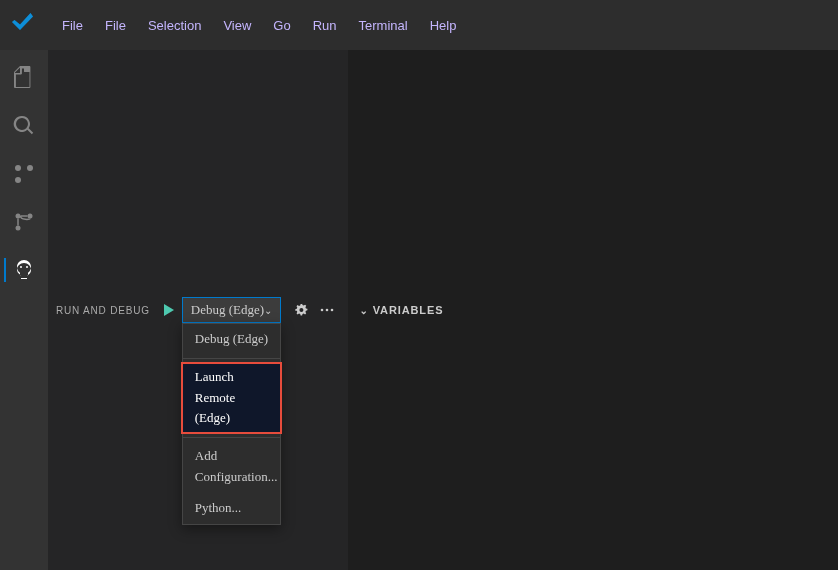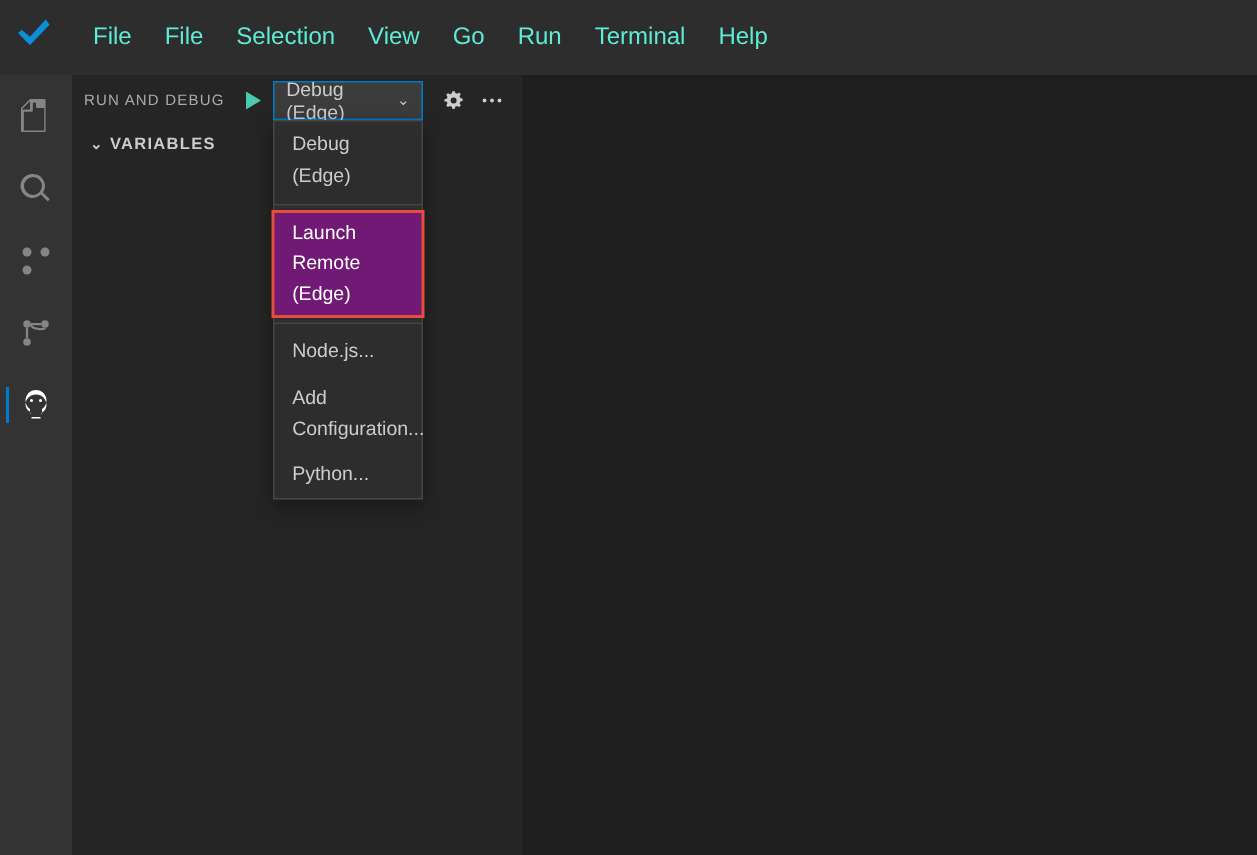--- a/index.html
+++ b/index.html
@@ -29,25 +29,25 @@
       margin-right: 12px;
       display: flex;
       align-items: center;
       justify-content: center;
     }
     .menu-items {
       display: flex;
       gap: 2px;
     }
     .menu-item {
-      color: #5eead4;
+      color: #c4b5fd;
       padding: 4px 10px;
       cursor: pointer;
       border-radius: 4px;
-      font-size: 16px;
+      font-size: 13px;
     }
 
     
     .main-area {
       display: flex;
       flex: 1;
       overflow: hidden;
     }
 
     
@@ -85,21 +85,21 @@
     .activity-icon svg {
       width: 24px;
       height: 24px;
     }
 
     
     .sidebar {
       width: 300px;
       background: #252526;
       display: flex;
-      flex-direction: column;
+      flex-direction: row;
       flex-shrink: 0;
       position: relative;
     }
 
     
     .debug-toolbar {
       display: flex;
       align-items: center;
       padding: 4px 8px;
       gap: 4px;
@@ -120,20 +120,21 @@
       align-items: center;
       justify-content: center;
       color: #4ec9b0;
       cursor: pointer;
     }
 
     
     .dropdown-container {
       position: relative;
       flex: 1;
+      font-family: Liberation Serif, serif;
     }
     .dropdown-select {
       width: 100%;
       background: #3c3c3c;
       border: 1px solid #007acc;
       color: #cccccc;
       padding: 3px 8px;
       font-size: 13px;
       display: flex;
       align-items: center;
@@ -175,21 +176,21 @@
       box-shadow: 0 4px 12px rgba(0,0,0,0.4);
     }
     .dropdown-menu-item {
       padding: 5px 12px;
       color: #cccccc;
       cursor: pointer;
       font-size: 13px;
       line-height: 1.6;
     }
     .dropdown-menu-item.selected {
-      background: #701a75;
+      background: #0f172a;
       color: #ffffff;
     }
     .dropdown-separator {
       height: 1px;
       background: #454545;
       margin: 3px 0;
     }
 
     
     .highlight-box {
@@ -323,21 +324,20 @@
 
         <div class="dropdown-menu">
           <div class="dropdown-menu-item">Debug (Edge)</div>
           <div class="dropdown-separator"></div>
 
           <div style="position:relative;">
             <div class="highlight-box" style="top:0; height:72px;"></div>
             <div class="dropdown-menu-item selected">Launch Remote (Edge)</div>
           </div>
           <div class="dropdown-separator"></div>
-          <div class="dropdown-menu-item">Node.js...</div>
           <div class="dropdown-menu-item">Add Configuration...</div>
           <div class="dropdown-menu-item">Python...</div>
         </div>
       </div>
       <div class="toolbar-icons">
         <div class="toolbar-icon">
           <svg width="16" height="16" viewBox="0 0 16 16" fill="currentColor">
             <path d="M9.1 1.5l.4 1.5c.4.1.8.3 1.2.5l1.4-.8 1.1 1.1-.8 1.4c.2.4.4.8.5 1.2l1.5.4v1.5l-1.5.4c-.1.4-.3.8-.5 1.2l.8 1.4-1.1 1.1-1.4-.8c-.4.2-.8.4-1.2.5l-.4 1.5H7.6l-.4-1.5c-.4-.1-.8-.3-1.2-.5l-1.4.8-1.1-1.1.8-1.4c-.2-.4-.4-.8-.5-1.2L2.3 8.7V7.2l1.5-.4c.1-.4.3-.8.5-1.2l-.8-1.4 1.1-1.1 1.4.8c.4-.2.8-.4 1.2-.5l.4-1.5H9.1zM8.4 6a2 2 0 100 4 2 2 0 000-4z"></path>
           </svg>
         </div>

